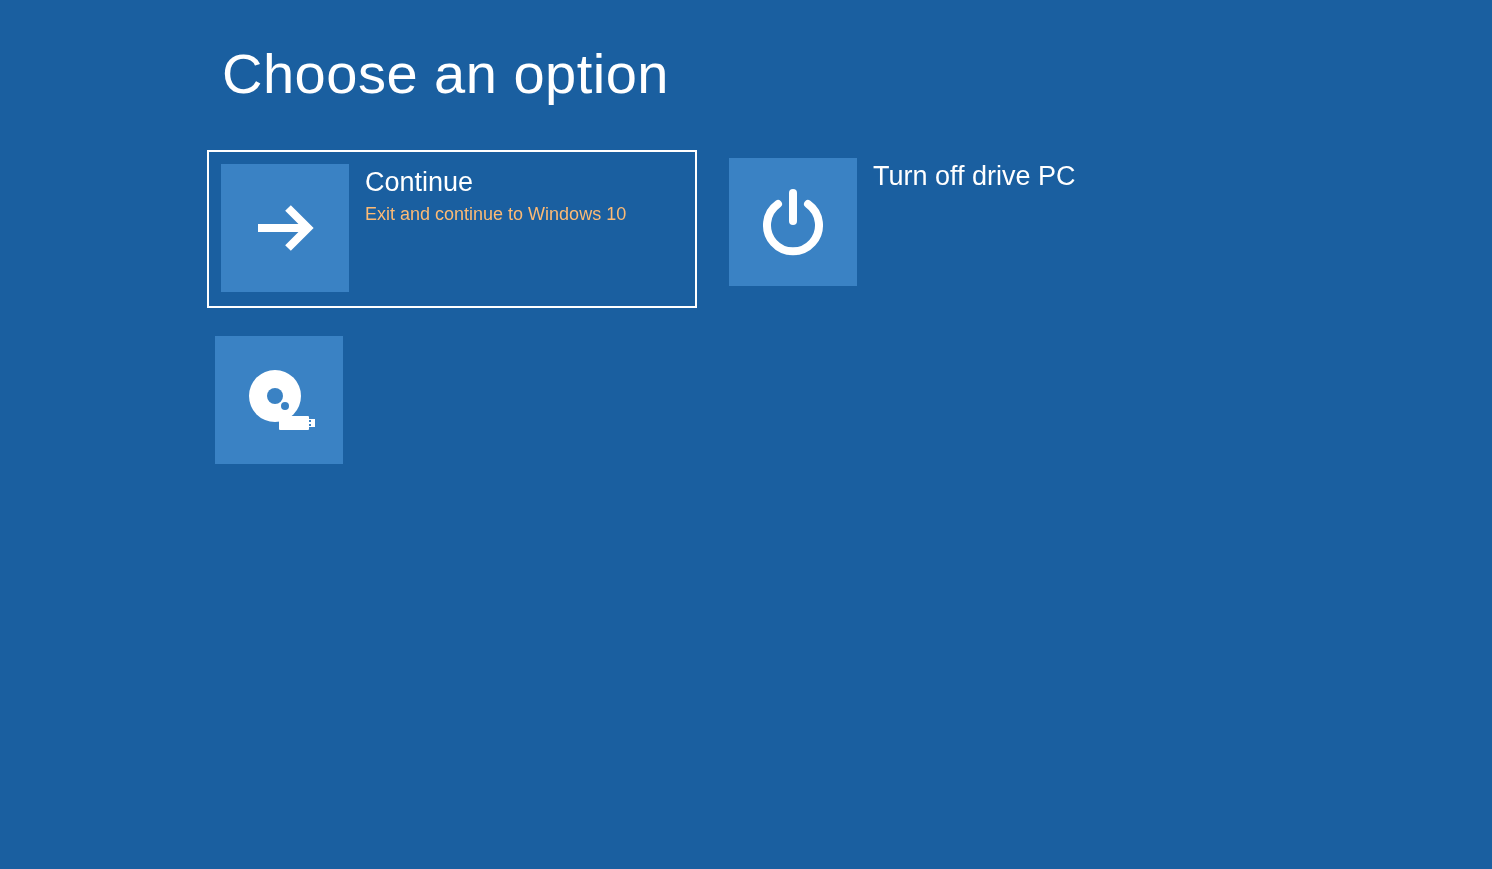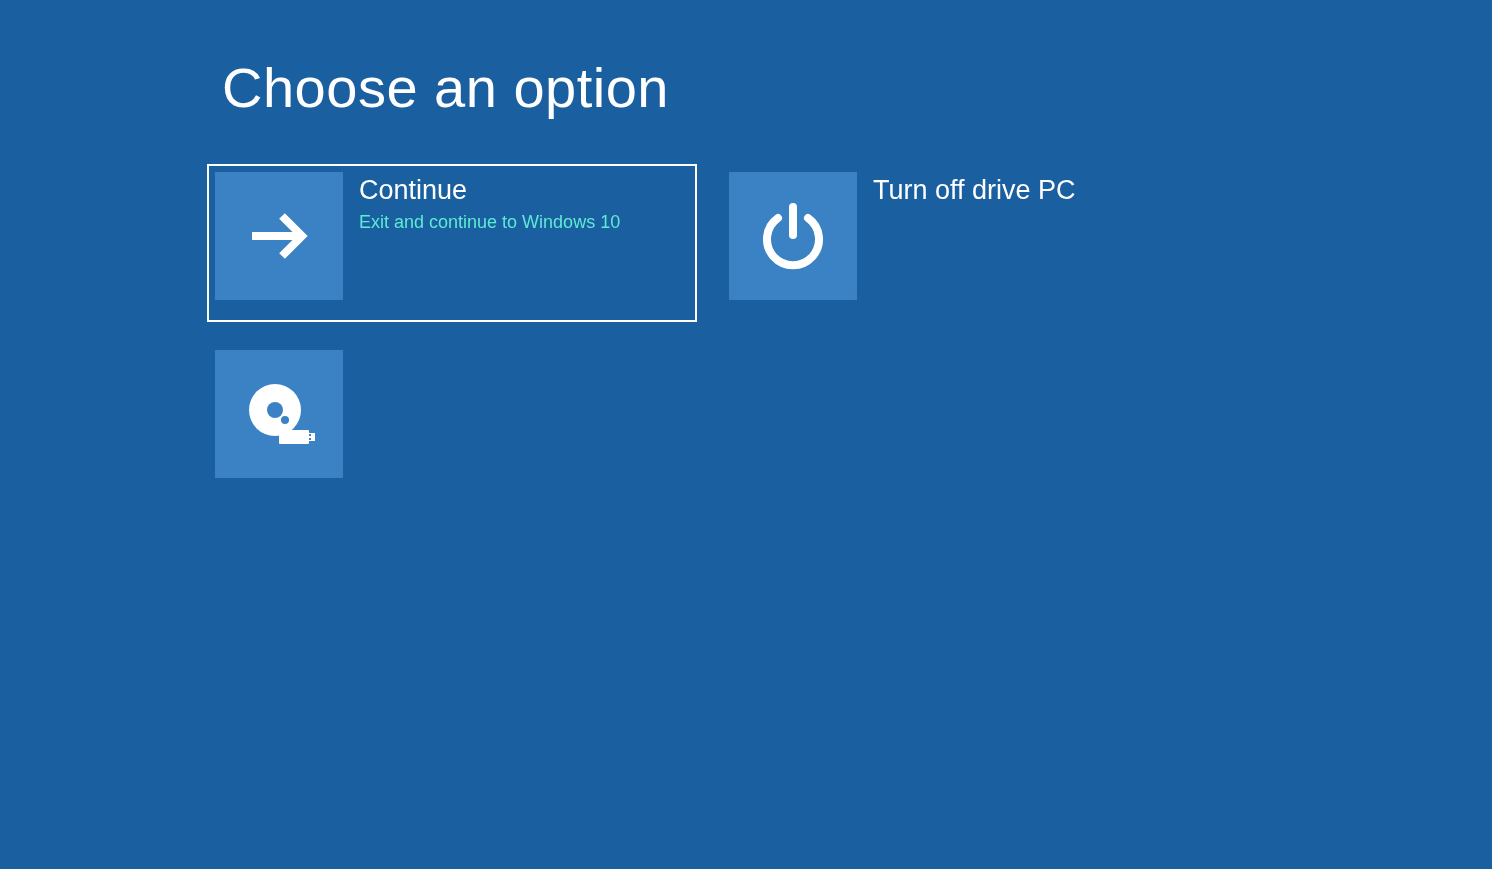--- a/index.html
+++ b/index.html
@@ -13,42 +13,42 @@
       background-color: #1a5fa0;
       font-family: "Segoe UI Light", "Segoe UI", -apple-system, Helvetica, Arial, sans-serif;
       color: #ffffff;
       overflow: hidden;
       font-weight: 300;
     }
     .page-title {
       font-size: 56px;
       font-weight: 300;
       padding-left: 222px;
-      padding-top: 55px;
+      padding-top: 41px;
       letter-spacing: 0.5px;
     }
     .options-grid {
       padding-left: 207px;
       padding-top: 44px;
       display: grid;
       grid-template-columns: 490px 490px;
       column-gap: 24px;
       row-gap: 20px;
       align-content: start;
     }
     .option-tile {
       display: flex;
       align-items: flex-start;
       padding: 8px;
       height: 158px;
       cursor: pointer;
     }
     .option-tile.selected {
       border: 2px solid #ffffff;
-      padding: 6px;
+      padding: 12px;
     }
     .icon-box {
       width: 128px;
       height: 128px;
       background-color: #3a82c4;
       display: flex;
       align-items: center;
       justify-content: center;
       flex-shrink: 0;
     }
@@ -61,21 +61,21 @@
     }
     .tile-title {
       font-size: 27px;
       font-weight: 300;
       line-height: 1.2;
       margin-bottom: 4px;
     }
     .tile-subtitle {
       font-size: 18px;
       font-weight: 300;
-      color: #5eead4;
+      color: #fdba74;
       line-height: 1.35;
     }
     svg {
       display: block;
     }
   </style>
 </head>
 <body>
 
 <h1 class="page-title">Choose an option</h1>

